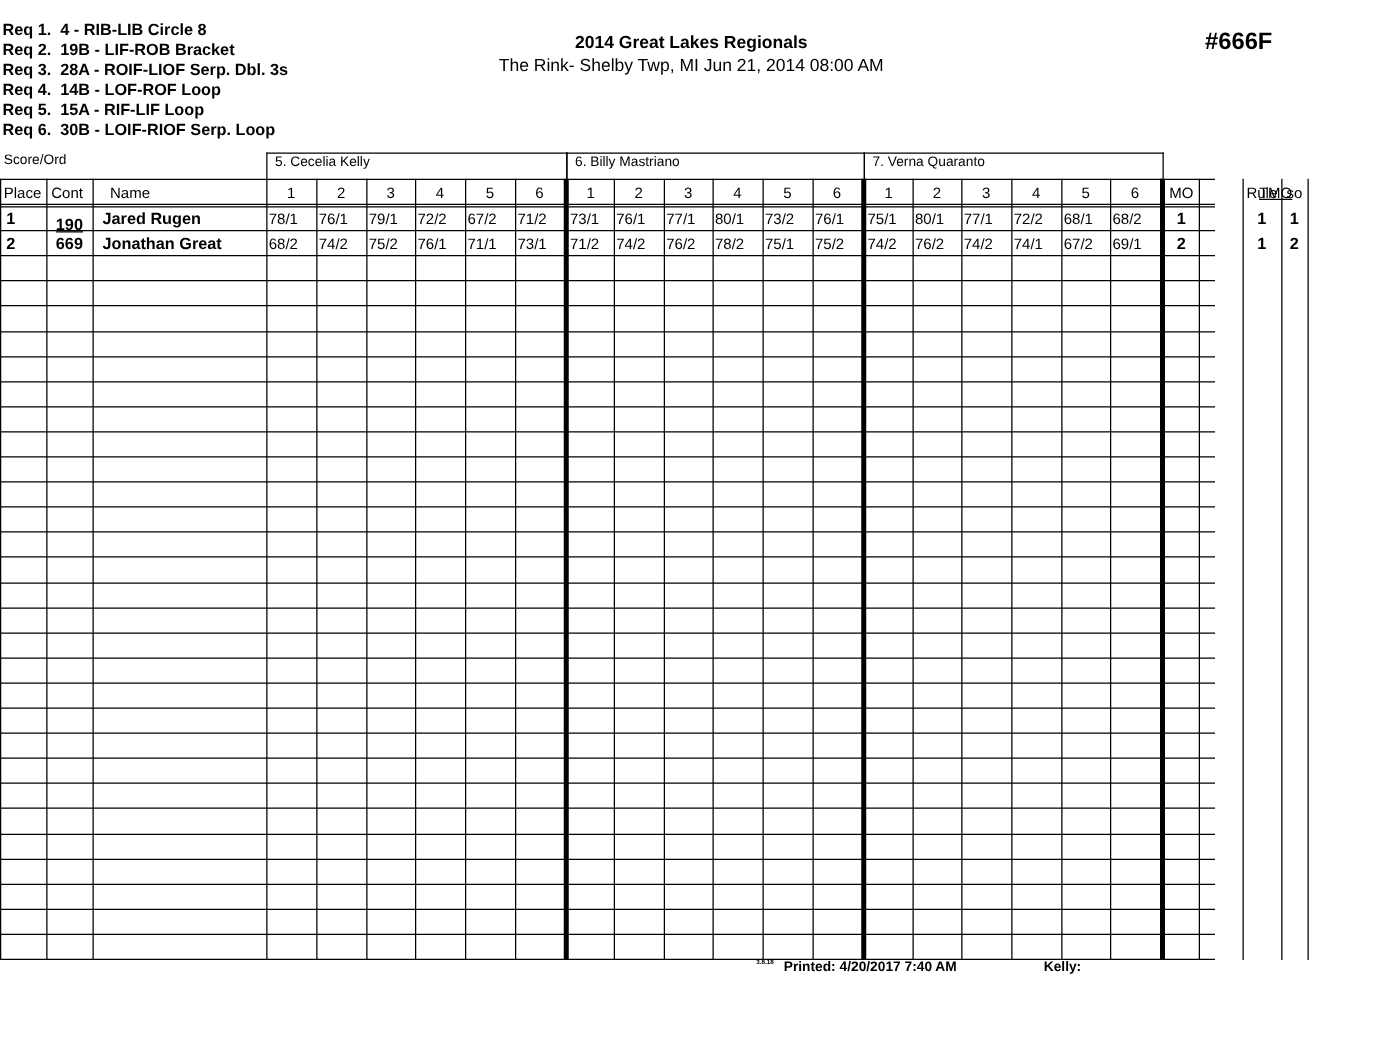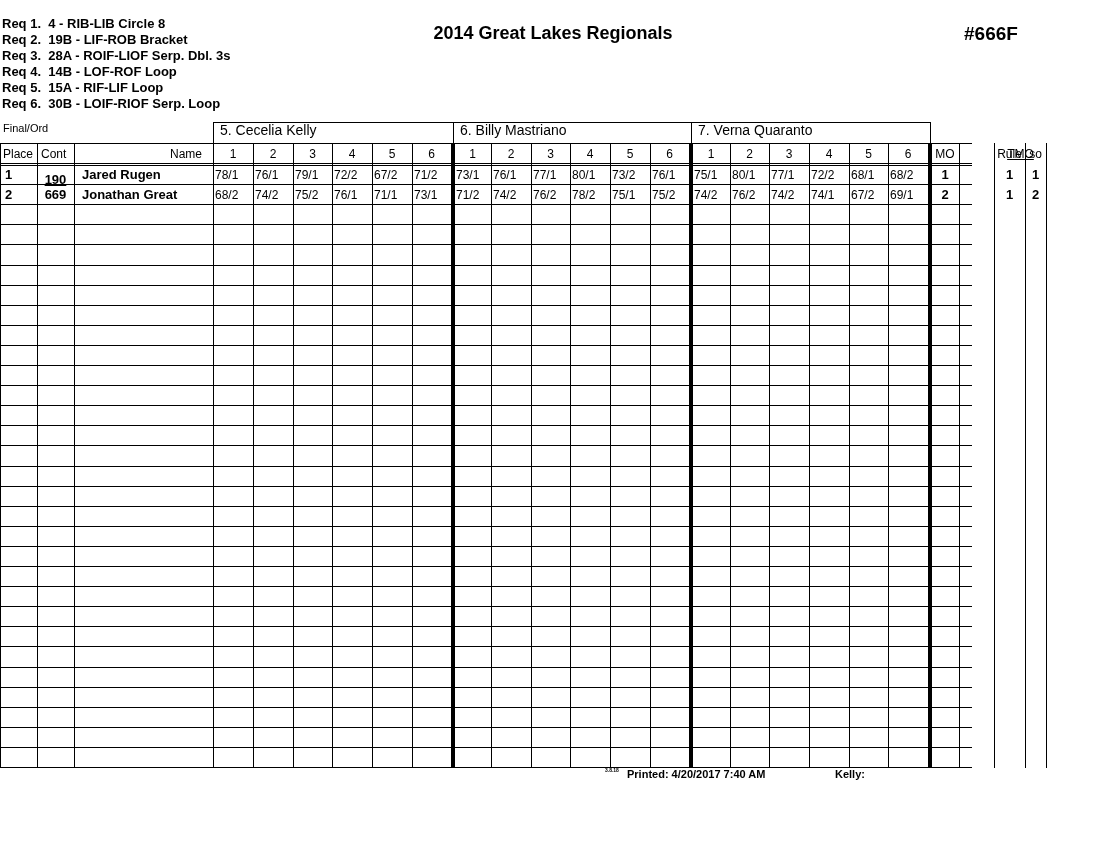--- a/index.html
+++ b/index.html
@@ -1,28 +1,28 @@
 <!DOCTYPE html>
 <html><head>
 <meta charset="utf-8">
 <style>
   html, body { margin: 0; padding: 0; background: #ffffff; }
   body { width: 1100px; height: 850px; position: relative; overflow: hidden;
          font-family: "Liberation Sans", sans-serif; color: #000; }
   .reqs { position: absolute; left: 2px; top: 16px; font-size: 13px; font-weight: bold; line-height: 16px; }
   .reqs div { white-space: pre; }
   .title-block { position: absolute; left: 280px; width: 546px; top: 22px; text-align: center; }
-  .t1 { font-size: 18px; font-weight: bold; line-height: 22px; }
+  .t1 { font-size: 14px; font-weight: bold; line-height: 22px; }
   .t2 { font-size: 14px; line-height: 17px; }
   .t3 { font-size: 20px; font-weight: bold; line-height: 26px; }
   .t4 { font-size: 17px; line-height: 22px; }
   .event-no { position: absolute; left: 964px; top: 23px; font-size: 19px; font-weight: bold; }
   .scoreord { position: absolute; left: 3px; top: 122px; font-size: 11px; }
   .judge { position: absolute; top: 122px; height: 21px; border: 1px solid #000; border-bottom: none;
-           font-size: 14px; box-sizing: border-box; padding-left: 6px; line-height: 14px; }
+           font-size: 11px; box-sizing: border-box; padding-left: 6px; line-height: 14px; }
   .grid { position: absolute; left: 0; top: 143px; width: 972px; height: 625px; }
   .vl { position: absolute; top: 0; bottom: 0; width: 1px; background: #000; }
   .vl.thick { width: 4px; }
   .hl { position: absolute; left: 0; right: 0; height: 1px; background: #000; }
   .cell { position: absolute; font-size: 12px; line-height: 20px; height: 20px; overflow: hidden; white-space: nowrap; }
   .hdr { font-size: 12px; }
   .center { text-align: center; }
   .bold { font-weight: bold; font-size: 13px; }
   .footer { position: absolute; top: 768px; font-size: 11px; font-weight: bold; }
   .ver { position: absolute; left: 605px; top: 767px; font-size: 5px; font-weight: bold; }
@@ -34,24 +34,25 @@
   <div>Req 1.  4 - RIB-LIB Circle 8</div>
   <div>Req 2.  19B - LIF-ROB Bracket</div>
   <div>Req 3.  28A - ROIF-LIOF Serp. Dbl. 3s</div>
   <div>Req 4.  14B - LOF-ROF Loop</div>
   <div>Req 5.  15A - RIF-LIF Loop</div>
   <div>Req 6.  30B - LOIF-RIOF Serp. Loop</div>
 </div>
 
 <div class="title-block">
   <div class="t1">2014 Great Lakes Regionals</div>
+  <div class="t2">The Rink- Shelby Twp, MI  Jun 21, 2014  08:00 AM</div>
 </div>
 <div class="event-no">#666F</div>
 
-<div class="scoreord">Final/Ord</div>
+<div class="scoreord">Score/Ord</div>
 <div class="judge" style="left:213px;width:241px;">5.  Cecelia Kelly</div>
 <div class="judge" style="left:453px;width:239px;">6.  Billy Mastriano</div>
 <div class="judge" style="left:691px;width:240px;">7.  Verna  Quaranto</div>
 
 <div class="grid" id="grid">
     <div class="vl" style="left: 0px;"></div>
     <div class="vl" style="left: 37px;"></div>
     <div class="vl" style="left: 74px;"></div>
     <div class="vl" style="left: 213px;"></div>
     <div class="vl" style="left: 253px;"></div>
@@ -104,21 +105,21 @@
     <div class="hl" style="top: 483px;"></div>
     <div class="hl" style="top: 503px;"></div>
     <div class="hl" style="top: 524px;"></div>
     <div class="hl" style="top: 544px;"></div>
     <div class="hl" style="top: 564px;"></div>
     <div class="hl" style="top: 584px;"></div>
     <div class="hl" style="top: 604px;"></div>
     <div class="hl" style="top: 624px;"></div>
     <div class="cell hdr" style="left: 3px; width: 34px; top: 1px;">Place</div>
     <div class="cell hdr" style="left: 41px; width: 33px; top: 1px;">Cont</div>
-    <div class="cell hdr" style="left: 72px; width: 130px; top: 1px; text-align: right;">Name</div>
+    <div class="cell hdr" style="left: 88px; width: 130px; top: 1px;">Name</div>
     <div class="cell hdr center" style="left: 213px; width: 40px; top: 1px;">1</div>
     <div class="cell hdr center" style="left: 253px; width: 40px; top: 1px;">2</div>
     <div class="cell hdr center" style="left: 293px; width: 39px; top: 1px;">3</div>
     <div class="cell hdr center" style="left: 332px; width: 40px; top: 1px;">4</div>
     <div class="cell hdr center" style="left: 372px; width: 40px; top: 1px;">5</div>
     <div class="cell hdr center" style="left: 412px; width: 39px; top: 1px;">6</div>
     <div class="cell hdr center" style="left: 454px; width: 37px; top: 1px;">1</div>
     <div class="cell hdr center" style="left: 491px; width: 40px; top: 1px;">2</div>
     <div class="cell hdr center" style="left: 531px; width: 39px; top: 1px;">3</div>
     <div class="cell hdr center" style="left: 570px; width: 40px; top: 1px;">4</div>

